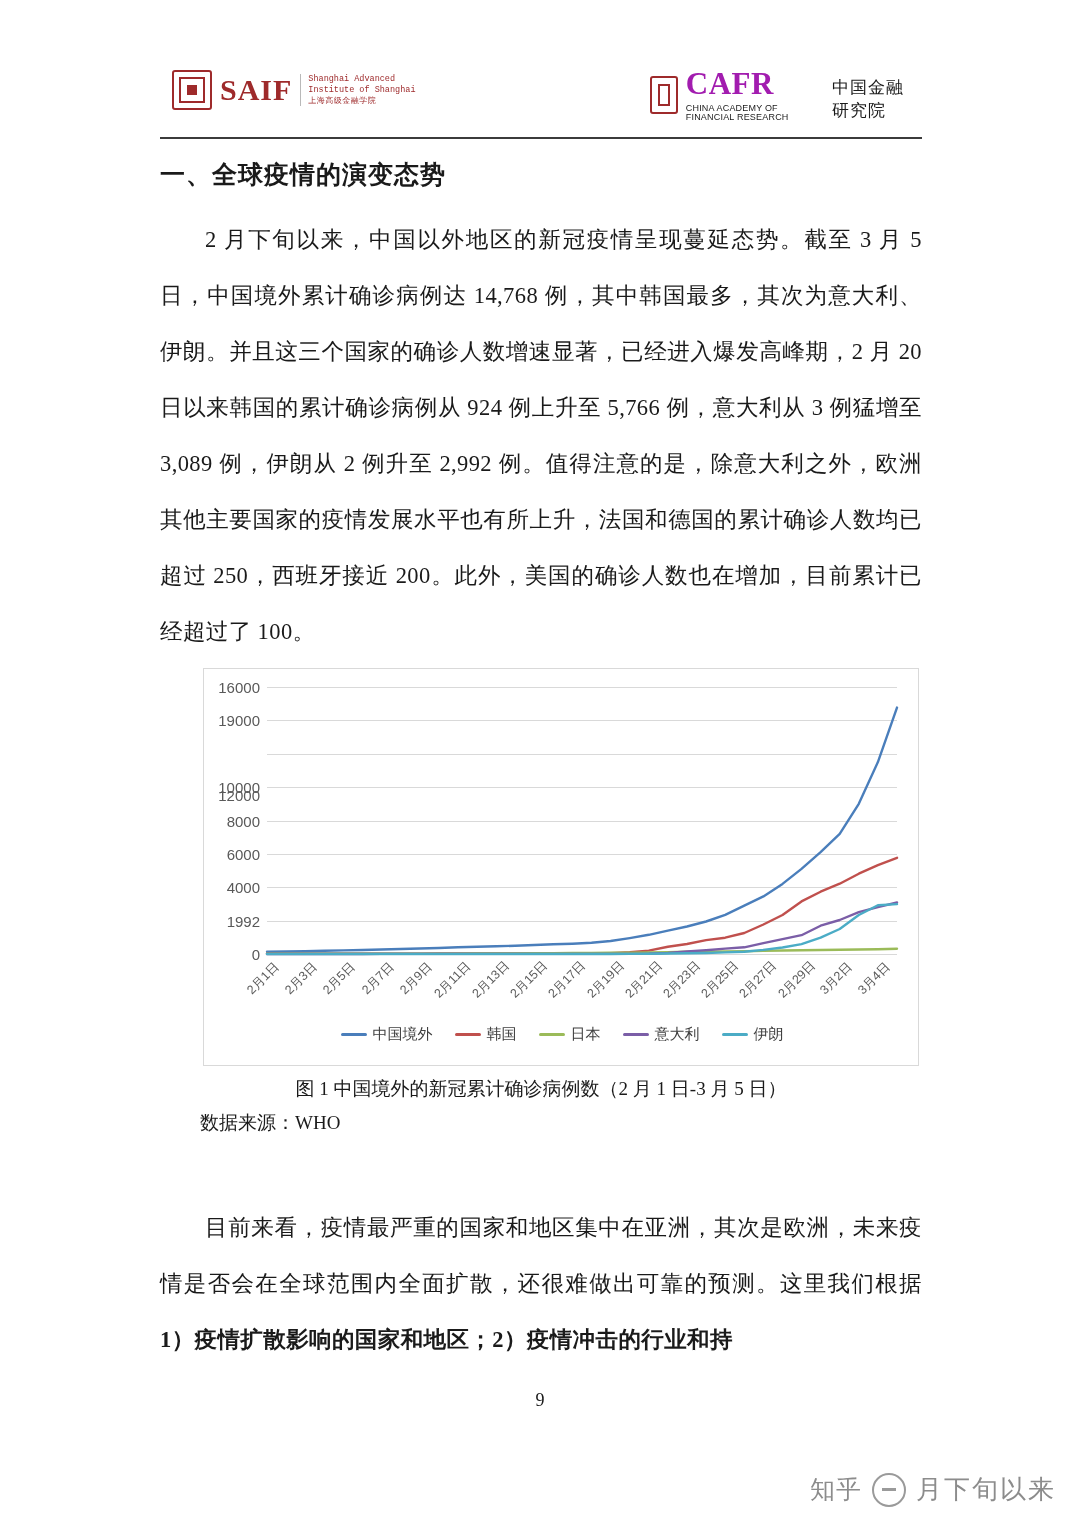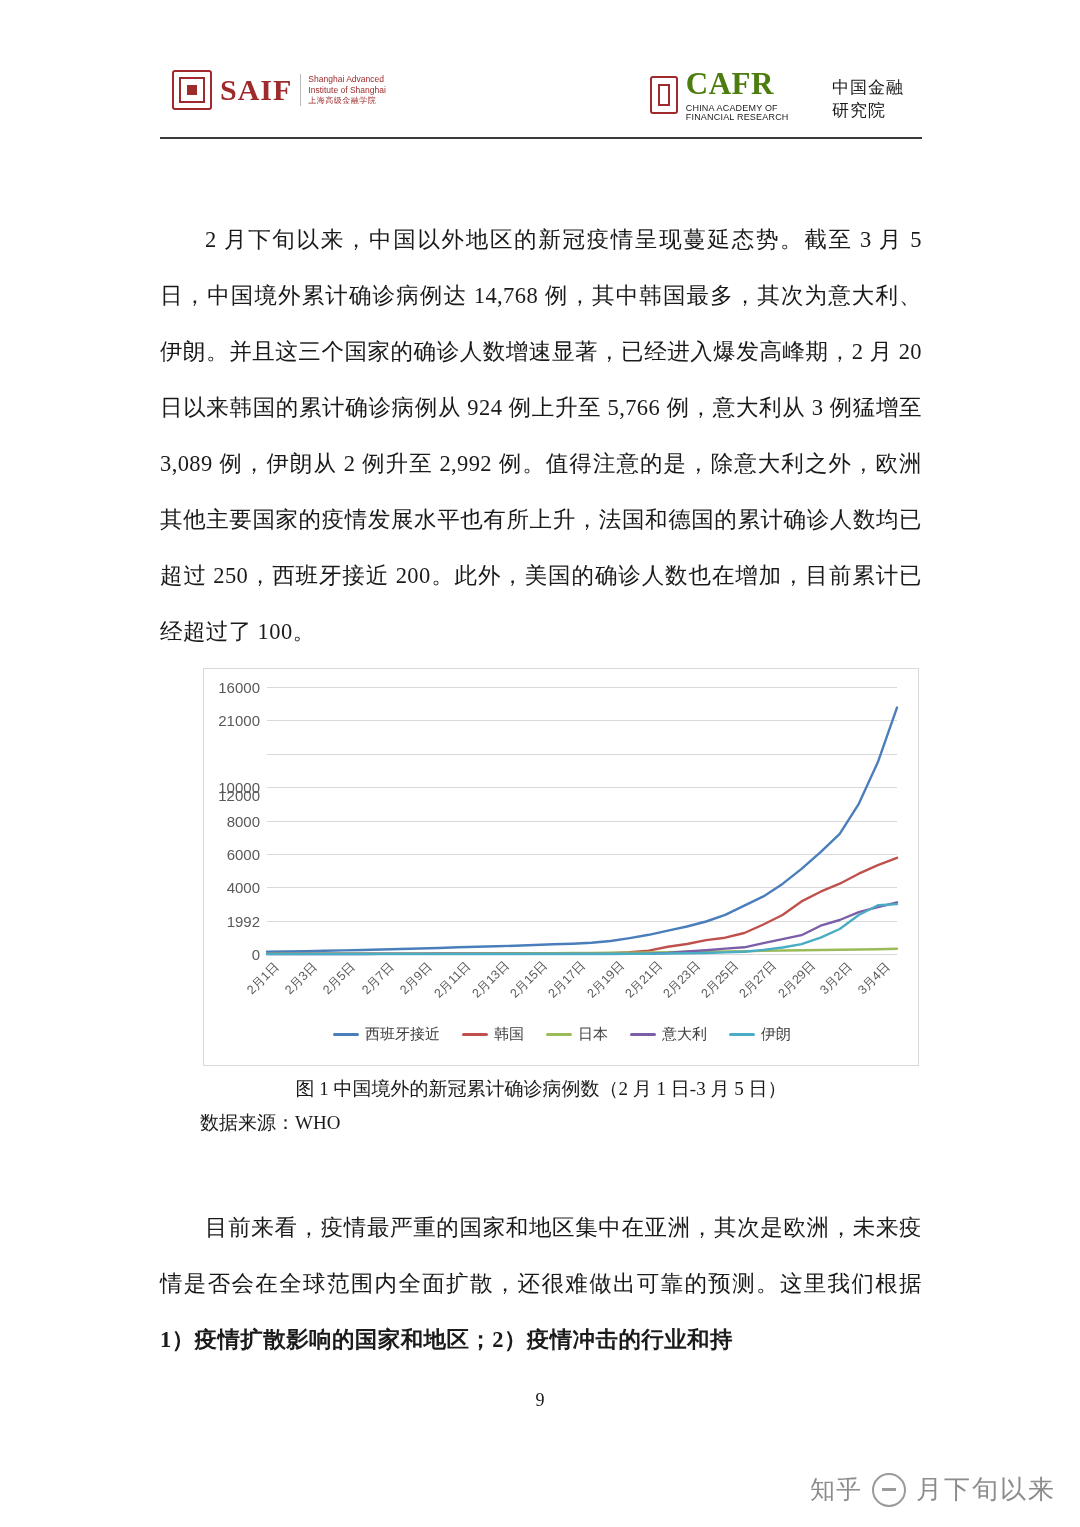--- a/index.html
+++ b/index.html
@@ -70,21 +70,21 @@
     font-weight: bold;
     letter-spacing: 1px;
     color: #9e2a2b;
   }
   .saif-sub {
     border-left: 1px solid #b9b9b9;
     padding-left: 7px;
     line-height: 1.25;
   }
   .saif-sub div {
-    font-family: Liberation Sans, sans-serif;
+    font-family: Liberation Mono, monospace;
     font-size: 8.5px;
     color: #9e2a2b;
   }
   .saif-sub .cn {
     font-size: 8px;
     color: #9e2a2b;
     letter-spacing: 0.5px;
   }
   .logo-cafr {
     position: absolute;
@@ -108,21 +108,21 @@
     border: 2px solid #9e2a2b;
   }
   .cafr-main {
     line-height: 1.05;
   }
   .cafr-word {
     font-family: "Liberation Serif", serif;
     font-size: 31px;
     font-weight: bold;
     letter-spacing: 0.5px;
-    color: #4d7c0f;
+    color: #a21caf;
   }
   .cafr-en {
     font-family: "Liberation Sans", sans-serif;
     font-size: 9px;
     letter-spacing: 0.2px;
     color: #1a1a1a;
     margin-top: 3px;
   }
   .cafr-cn {
     font-size: 17px;
@@ -304,20 +304,21 @@
       <div class="cafr-seal"></div>
       <div class="cafr-main">
         <div class="cafr-word">CAFR</div>
         <div class="cafr-en">CHINA ACADEMY OF FINANCIAL RESEARCH</div>
       </div>
       <div class="cafr-cn">中国金融研究院</div>
     </div>
   </div>
   <div class="header-rule"></div>
 
+  <div class="sec-title">一、全球疫情的演变态势</div>
 
   <div class="para" id="para1">2 月下旬以来，中国以外地区的新冠疫情呈现蔓延态势。截至 3 月 5 日，中国境外累计确诊病例达 14,768 例，其中韩国最多，其次为意大利、伊朗。并且这三个国家的确诊人数增速显著，已经进入爆发高峰期，2 月 20 日以来韩国的累计确诊病例从 924 例上升至 5,766 例，意大利从 3 例猛增至 3,089 例，伊朗从 2 例升至 2,992 例。值得注意的是，除意大利之外，欧洲其他主要国家的疫情发展水平也有所上升，法国和德国的累计确诊人数均已超过 250，西班牙接近 200。此外，美国的确诊人数也在增加，目前累计已经超过了 100。</div>
 
   <div class="chart-box">
     <div class="plot" id="plot">
         <div class="gridline" style="top: 267px;">
           <span class="ytick" style="top: 0px;">0</span>
         </div>
         <div class="gridline" style="top: 233.625px;">
           <span class="ytick" style="top: 0px;">1992</span>
@@ -331,21 +332,21 @@
         <div class="gridline" style="top: 133.5px;">
           <span class="ytick" style="top: 0px;">8000</span>
         </div>
         <div class="gridline" style="top: 100.125px;">
           <span class="ytick" style="top: 0px; margin-left: 48px;">10000</span>
         </div>
         <div class="gridline" style="top: 66.75px;">
           <span class="ytick" style="top: 12px; margin-top: 29px;">12000</span>
         </div>
         <div class="gridline" style="top: 33.375px;">
-          <span class="ytick" style="top: 0px;">21000</span>
+          <span class="ytick" style="top: 0px;">19000</span>
         </div>
         <div class="gridline" style="top: 0px;">
           <span class="ytick" style="top: 0px;">16000</span>
         </div>
         <div class="xtick" style="left: -40px; width: 44px;">2月1日</div>
         <div class="xtick" style="left: -1.81818px; width: 44px;">2月3日</div>
         <div class="xtick" style="left: 36.3636px; width: 44px;">2月5日</div>
         <div class="xtick" style="left: 74.5455px; width: 44px;">2月7日</div>
         <div class="xtick" style="left: 112.727px; width: 44px;">2月9日</div>
         <div class="xtick" style="left: 150.909px; width: 44px;">2月11日</div>
@@ -364,21 +365,21 @@
           <polyline points="0.0,264.8 19.1,264.5 38.2,264.2 57.3,263.8 76.4,263.4 95.5,263.0 114.5,262.5 133.6,262.0 152.7,261.5 171.8,261.0 190.9,260.3 210.0,259.8 229.1,259.3 248.2,258.7 267.3,258.0 286.4,257.3 305.5,256.7 324.5,255.7 343.6,254.0 362.7,251.1 381.8,247.8 400.9,243.6 420.0,239.5 439.1,234.5 458.2,227.8 477.3,218.6 496.4,209.4 515.5,196.9 534.5,181.9 553.6,165.2 572.7,146.8 591.8,116.8 610.9,75.1 630.0,20.6" fill="none" stroke="#4a7ebb" stroke-width="2.4" stroke-linejoin="round" stroke-linecap="round"></polyline>
           <polyline points="0.0,266.8 19.1,266.7 38.2,266.7 57.3,266.7 76.4,266.7 95.5,266.6 114.5,266.6 133.6,266.6 152.7,266.6 171.8,266.5 190.9,266.5 210.0,266.5 229.1,266.5 248.2,266.5 267.3,266.5 286.4,266.5 305.5,266.5 324.5,266.5 343.6,266.1 362.7,265.3 381.8,263.6 400.9,259.8 420.0,257.0 439.1,253.1 458.2,250.7 477.3,246.0 496.4,237.5 515.5,228.0 534.5,214.4 553.6,204.7 572.7,196.7 591.8,186.7 610.9,178.1 630.0,170.8" fill="none" stroke="#c0504d" stroke-width="2.4" stroke-linejoin="round" stroke-linecap="round"></polyline>
           <polyline points="0.0,266.7 19.1,266.7 38.2,266.7 57.3,266.6 76.4,266.6 95.5,266.6 114.5,266.6 133.6,266.6 152.7,266.6 171.8,266.6 190.9,266.6 210.0,266.5 229.1,266.5 248.2,266.4 267.3,266.3 286.4,266.1 305.5,266.0 324.5,265.9 343.6,265.8 362.7,265.6 381.8,265.4 400.9,265.2 420.0,264.8 439.1,264.6 458.2,264.4 477.3,264.3 496.4,263.9 515.5,263.5 534.5,263.2 553.6,263.0 572.7,262.8 591.8,262.5 610.9,262.3 630.0,261.7" fill="none" stroke="#9bbb59" stroke-width="2.4" stroke-linejoin="round" stroke-linecap="round"></polyline>
           <polyline points="0.0,267.0 19.1,267.0 38.2,267.0 57.3,267.0 76.4,267.0 95.5,267.0 114.5,266.9 133.6,266.9 152.7,266.9 171.8,266.9 190.9,266.9 210.0,266.9 229.1,266.9 248.2,266.9 267.3,266.9 286.4,266.9 305.5,266.9 324.5,266.9 343.6,266.9 362.7,266.9 381.8,266.7 400.9,266.0 420.0,264.4 439.1,263.2 458.2,261.6 477.3,260.3 496.4,256.2 515.5,252.2 534.5,248.2 553.6,238.7 572.7,233.0 591.8,225.2 610.9,220.1 630.0,215.5" fill="none" stroke="#7b5ea7" stroke-width="2.4" stroke-linejoin="round" stroke-linecap="round"></polyline>
           <polyline points="0.0,267.0 19.1,267.0 38.2,267.0 57.3,267.0 76.4,267.0 95.5,267.0 114.5,267.0 133.6,267.0 152.7,267.0 171.8,267.0 190.9,267.0 210.0,267.0 229.1,267.0 248.2,267.0 267.3,267.0 286.4,267.0 305.5,267.0 324.5,267.0 343.6,267.0 362.7,266.9 381.8,266.7 400.9,266.5 420.0,266.3 439.1,266.0 458.2,265.4 477.3,264.7 496.4,262.9 515.5,260.5 534.5,257.1 553.6,250.7 572.7,242.0 591.8,228.0 610.9,218.2 630.0,217.1" fill="none" stroke="#4bacc6" stroke-width="2.4" stroke-linejoin="round" stroke-linecap="round"></polyline>
         </svg>
       </div>
     <div class="legend" id="legend">
         <div class="legend-item">
           <span class="legend-swatch" style="background: rgb(74, 126, 187);"></span>
-          <span>西班牙接近</span>
+          <span>中国境外</span>
         </div>
         <div class="legend-item">
           <span class="legend-swatch" style="background: rgb(192, 80, 77);"></span>
           <span>韩国</span>
         </div>
         <div class="legend-item">
           <span class="legend-swatch" style="background: rgb(155, 187, 89);"></span>
           <span>日本</span>
         </div>
         <div class="legend-item">

